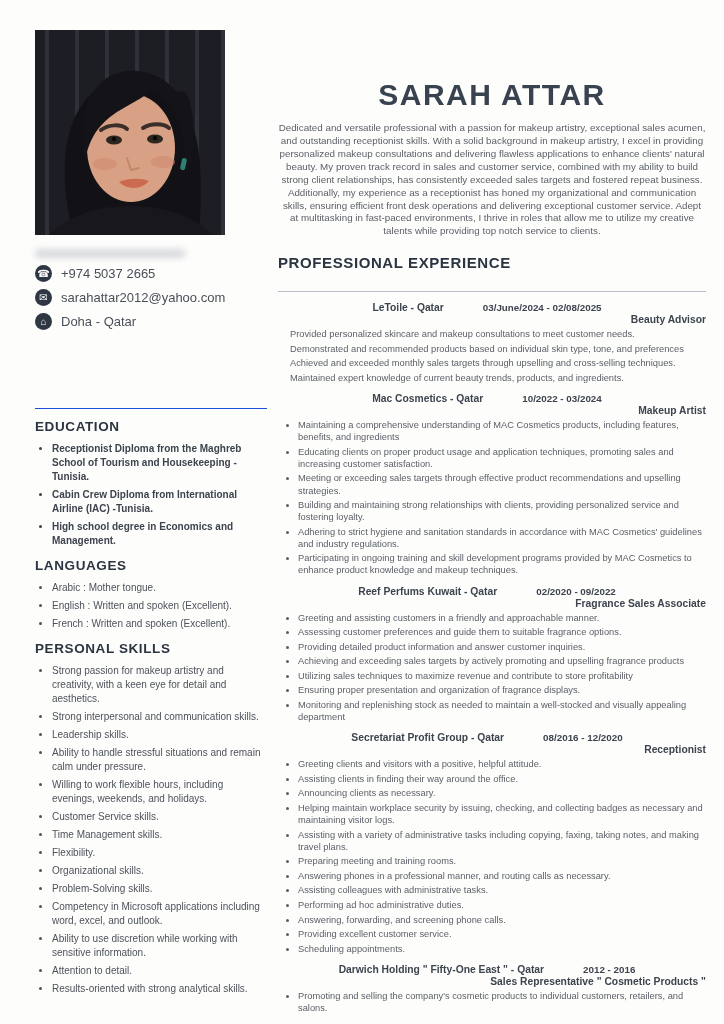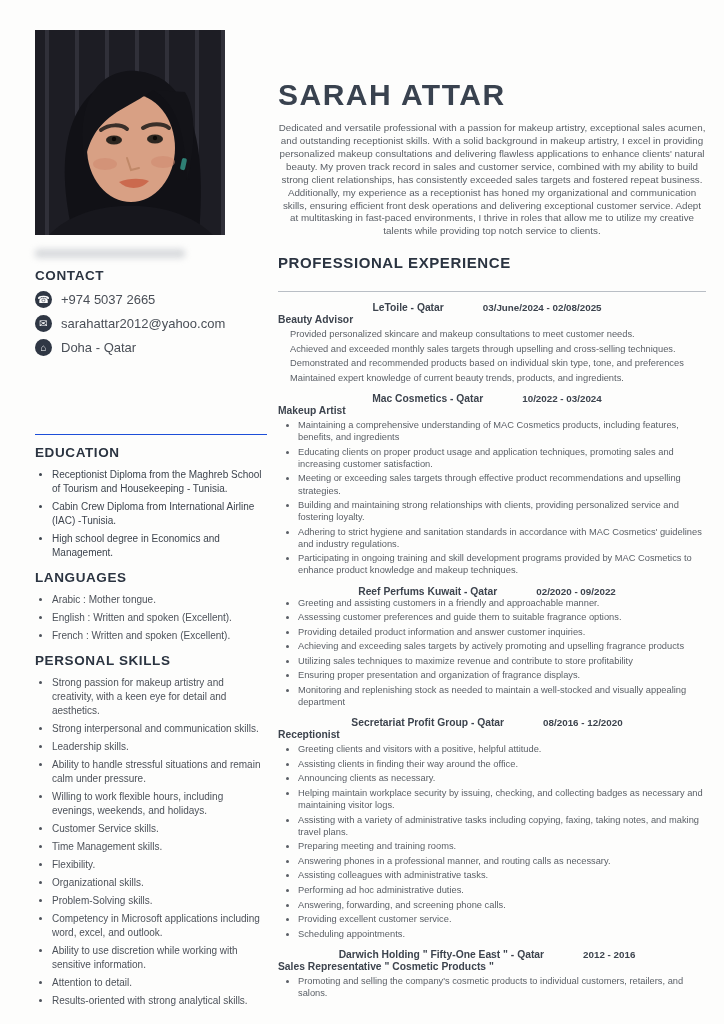--- a/index.html
+++ b/index.html
@@ -25,37 +25,37 @@
   .cicon{
     width:17px;height:17px;border-radius:50%;
     background:#2f3744;color:#ffffff;
     font-size:10px;line-height:17px;text-align:center;
     margin-right:9px;flex:0 0 17px;
   }
   .contact-text{font-size:13px;color:#4a4f57;}
   .divider-top{border-top:1px solid #1d4ed8;padding-top:10px;margin-top:14px;}
   ul.side-list{margin:2px 0 6px 0;padding-left:17px;}
   ul.side-list li{font-size:10px;line-height:1.4;margin-bottom:4px;color:#4d525a;}
-  ul.side-list.edu li{font-weight:normal;color:#3d444e;}
+  ul.side-list.edu li{font-weight:bold;color:#3d444e;}
   
   .right-col{position:absolute;left:278px;top:78px;width:428px;}
   .name{
     font-size:30px;font-weight:bold;color:#39424f;
-    letter-spacing:1.5px;margin:0 0 10px 0;
+    letter-spacing:1.5px;margin:0 0 10px 0;text-align:center;
   }
   .summary{font-size:9.8px;line-height:1.32;color:#5a5f66;margin:0 0 16px 0;text-align:center;}
   .exp-heading{
     font-size:15px;font-weight:bold;color:#2b3441;letter-spacing:.6px;
     border-bottom:1px solid #b9bec5;padding-bottom:20px;margin:0 0 10px 0;
   }
   .job{margin-bottom:9px;}
   .job-head{display:flex;justify-content:center;align-items:baseline;gap:39px;}
   .company{font-size:10.3px;font-weight:bold;color:#3d444e;}
   .date{font-size:9.8px;font-weight:bold;color:#3d444e;white-space:nowrap;padding-right:10px;}
-  .job-title{font-size:10.3px;font-weight:bold;color:#3d444e;margin:1px 0 3px 0;}
+  .job-title{font-size:10.3px;font-weight:bold;color:#3d444e;margin:1px 0 3px 0;text-align:right;}
   ul.bullets{margin:0 0 4px 0;padding-left:20px;}
   ul.bullets li{font-size:9.3px;line-height:1.3;margin-bottom:2.5px;color:#5a5f66;}
   ul.bullets.no-marker{list-style:none;padding-left:12px;}
 </style>
 </head>
 <body>
 
 <div class="page">
 
   <div class="left-col">
@@ -86,21 +86,20 @@
         <ellipse cx="70" cy="134" rx="12" ry="6" fill="#cf8870" opacity="0.55"></ellipse>
         <ellipse cx="128" cy="132" rx="12" ry="6" fill="#cf8870" opacity="0.55"></ellipse>
         <path d="M92 128 L96 140 L104 138" stroke="#c08868" stroke-width="2" fill="none" stroke-linecap="round"></path>
         <path d="M84 152 C94 148 106 148 114 151 C106 160 92 160 84 152 Z" fill="#cb6a4e"></path>
         <rect x="146" y="128" width="5" height="12" rx="2" fill="#2e7f74" transform="rotate(12 148 134)"></rect>
       </svg>
     </div>
 
     <div class="scan-artifact"></div>
 
-    <div class="sec-heading">CONTACT</div>
     <div class="contact-row">
       <span class="cicon">☎</span>
       <span class="contact-text">+974 5037 2665</span>
     </div>
     <div class="contact-row">
       <span class="cicon">✉</span>
       <span class="contact-text">sarahattar2012@yahoo.com</span>
     </div>
     <div class="contact-row">
       <span class="cicon">⌂</span>
@@ -154,22 +153,22 @@
     <h2 class="exp-heading">PROFESSIONAL EXPERIENCE</h2>
 
     <section class="job">
       <div class="job-head">
         <span class="company">LeToile - Qatar</span>
         <span class="date">03/June/2024 - 02/08/2025</span>
       </div>
       <div class="job-title">Beauty Advisor</div>
       <ul class="bullets no-marker">
           <li>Provided personalized skincare and makeup consultations to meet customer needs.</li>
+          <li>Demonstrated and recommended products based on individual skin type, tone, and preferences</li>
           <li>Achieved and exceeded monthly sales targets through upselling and cross-selling techniques.</li>
-          <li>Demonstrated and recommended products based on individual skin type, tone, and preferences</li>
           <li>Maintained expert knowledge of current beauty trends, products, and ingredients.</li>
         </ul>
     </section>
 
     <section class="job">
       <div class="job-head">
         <span class="company">Mac Cosmetics - Qatar</span>
         <span class="date">10/2022 - 03/2024</span>
       </div>
       <div class="job-title">Makeup Artist</div>
@@ -181,20 +180,21 @@
           <li>Adhering to strict hygiene and sanitation standards in accordance with MAC Cosmetics' guidelines and industry regulations.</li>
           <li>Participating in ongoing training and skill development programs provided by MAC Cosmetics to enhance product knowledge and makeup techniques.</li>
         </ul>
     </section>
 
     <section class="job">
       <div class="job-head">
         <span class="company">Reef Perfums Kuwait - Qatar</span>
         <span class="date">02/2020 - 09/2022</span>
       </div>
+      <div class="job-title">Fragrance Sales Associate</div>
       <ul class="bullets">
           <li>Greeting and assisting customers in a friendly and approachable manner.</li>
           <li>Assessing customer preferences and guide them to suitable fragrance options.</li>
           <li>Providing detailed product information and answer customer inquiries.</li>
           <li>Achieving and exceeding sales targets by actively promoting and upselling fragrance products</li>
           <li>Utilizing sales techniques to maximize revenue and contribute to store profitability</li>
           <li>Ensuring proper presentation and organization of fragrance displays.</li>
           <li>Monitoring and replenishing stock as needed to maintain a well-stocked and visually appealing department</li>
         </ul>
     </section>

